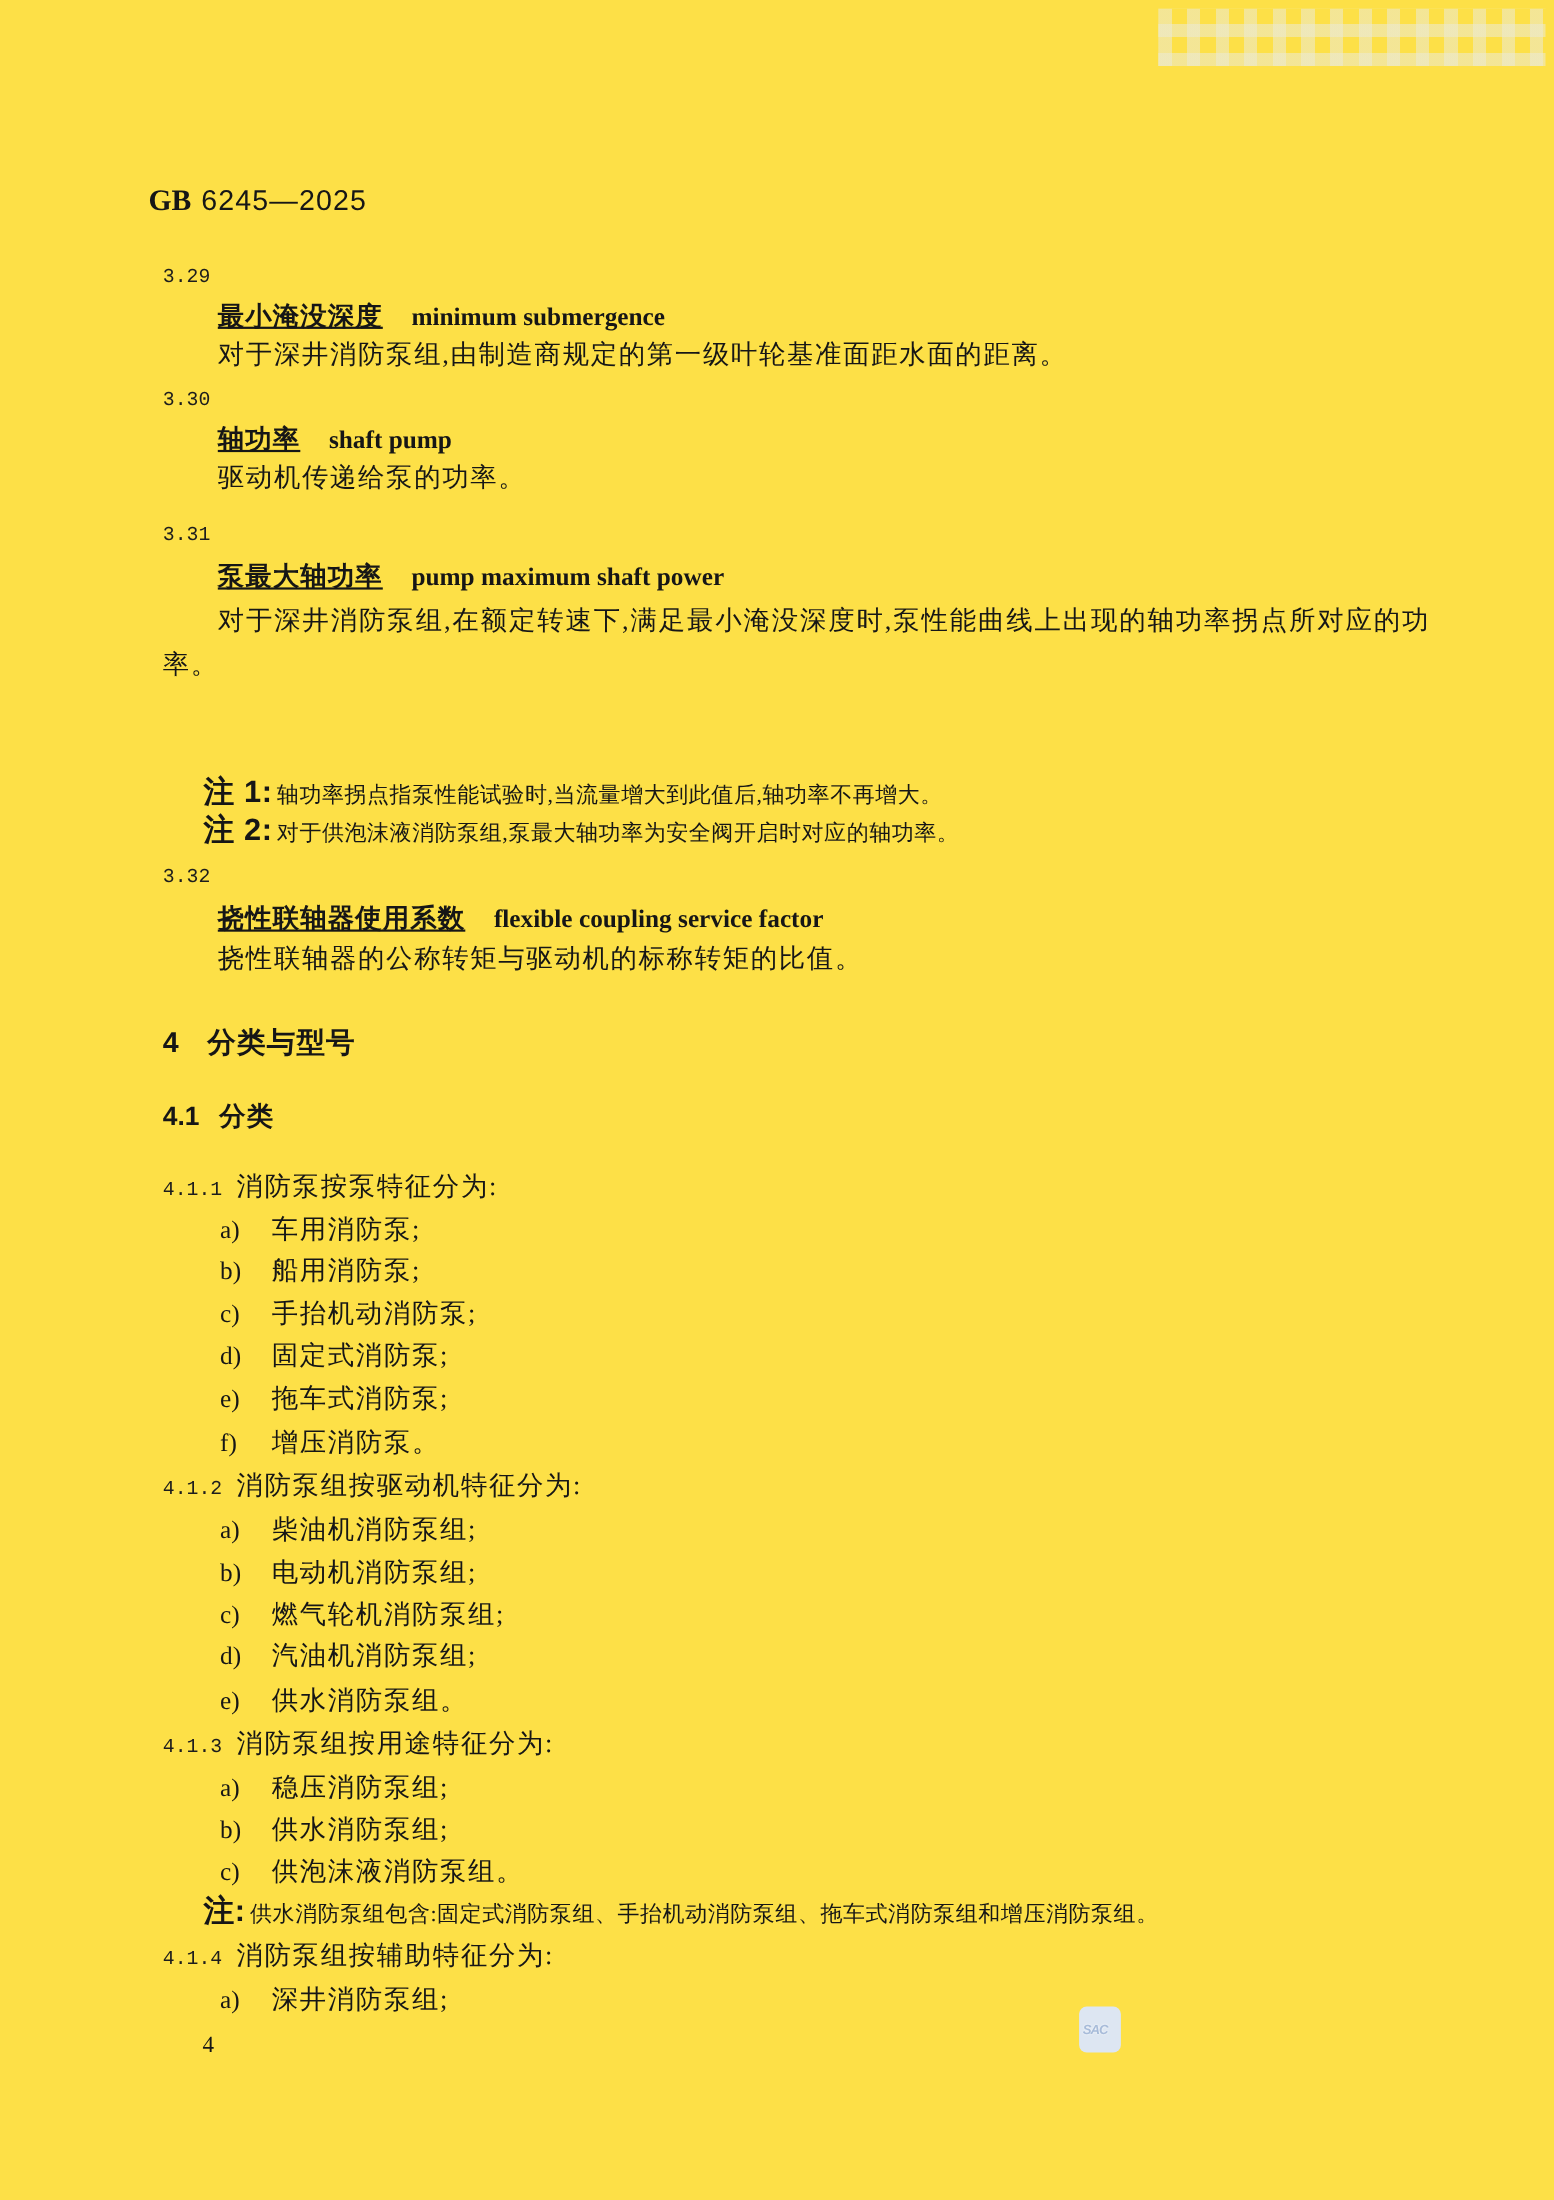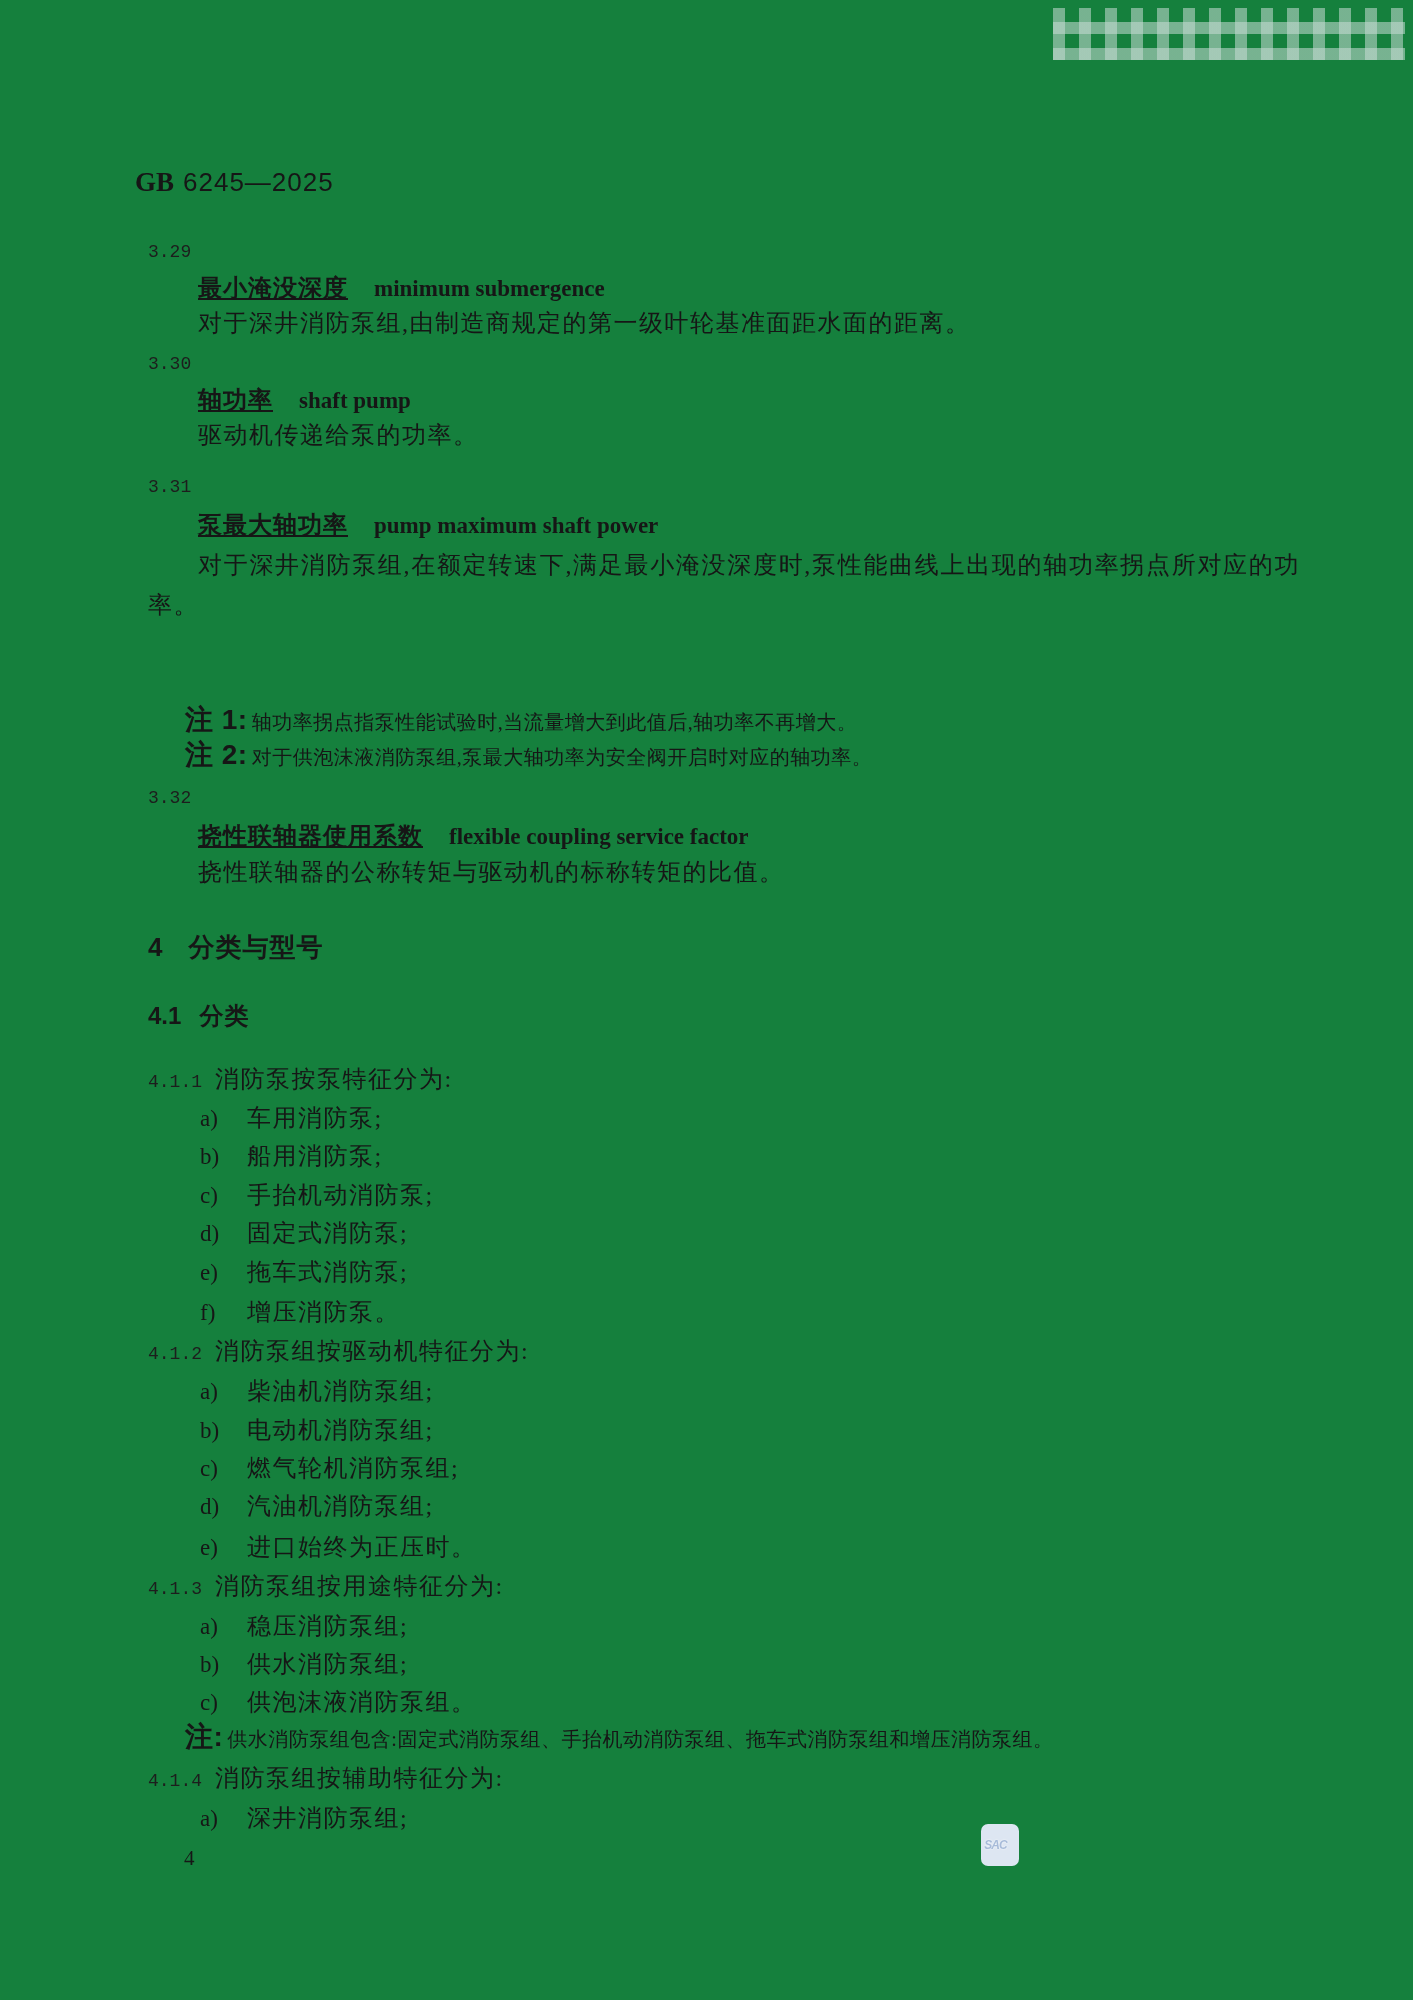--- a/index.html
+++ b/index.html
@@ -1,17 +1,17 @@
 <!DOCTYPE html>
 <html><head>
 <meta charset="utf-8">
 <style>
   html,body{margin:0;padding:0;background:#ffffff;}
   .page{
-    position:relative;width:1413px;height:2000px;background:#15803d;
+    position:relative;width:1413px;height:2000px;background:#fde047;
     font-family:"Liberation Serif","DejaVu Serif",serif;color:#161616;overflow:hidden;
   }
   
   .ln{position:absolute;left:148px;line-height:30px;white-space:nowrap;}
   
   .hdr{left:135px;}
   .hdr-gb{font-family:"Liberation Serif","DejaVu Serif",serif;font-weight:bold;font-size:27px;}
   .hdr-num{font-family:"Liberation Sans","DejaVu Sans",sans-serif;font-size:26px;margin-left:9px;letter-spacing:1px;}
   
   .cnum{font-family:Liberation Mono, monospace;font-size:18px;color:#1d1d1d;}
@@ -118,21 +118,21 @@
   <div class="ln li" style="top:1257px"><span class="mark">e)</span><span>拖车式消防泵;</span></div>
   <div class="ln li" style="top:1297px"><span class="mark">f)</span><span>增压消防泵。</span></div>
 
   <div class="ln cl" style="top:1336px">
     <span class="cnum">4.1.2</span><span class="ctext">消防泵组按驱动机特征分为:</span>
   </div>
   <div class="ln li" style="top:1376px"><span class="mark">a)</span><span>柴油机消防泵组;</span></div>
   <div class="ln li" style="top:1415px"><span class="mark">b)</span><span>电动机消防泵组;</span></div>
   <div class="ln li" style="top:1453px"><span class="mark">c)</span><span>燃气轮机消防泵组;</span></div>
   <div class="ln li" style="top:1491px"><span class="mark">d)</span><span>汽油机消防泵组;</span></div>
-  <div class="ln li" style="top:1532px"><span class="mark">e)</span><span>进口始终为正压时。</span></div>
+  <div class="ln li" style="top:1532px"><span class="mark">e)</span><span>供水消防泵组。</span></div>
 
   <div class="ln cl" style="top:1571px">
     <span class="cnum">4.1.3</span><span class="ctext">消防泵组按用途特征分为:</span>
   </div>
   <div class="ln li" style="top:1611px"><span class="mark">a)</span><span>稳压消防泵组;</span></div>
   <div class="ln li" style="top:1649px"><span class="mark">b)</span><span>供水消防泵组;</span></div>
   <div class="ln li" style="top:1687px"><span class="mark">c)</span><span>供泡沫液消防泵组。</span></div>
   <div class="ln note" style="top:1724px">
     <span class="nlab">注:</span><span class="ntxt">供水消防泵组包含:固定式消防泵组、手抬机动消防泵组、拖车式消防泵组和增压消防泵组。</span>
   </div>

